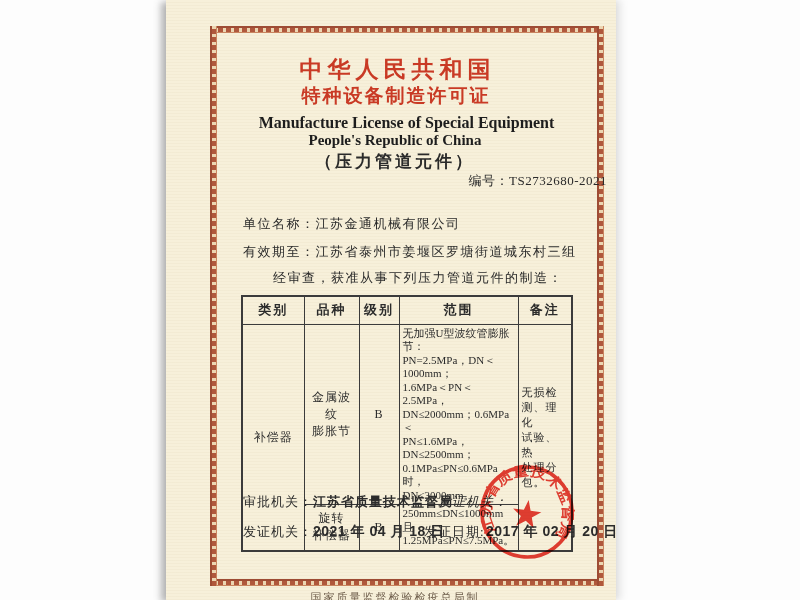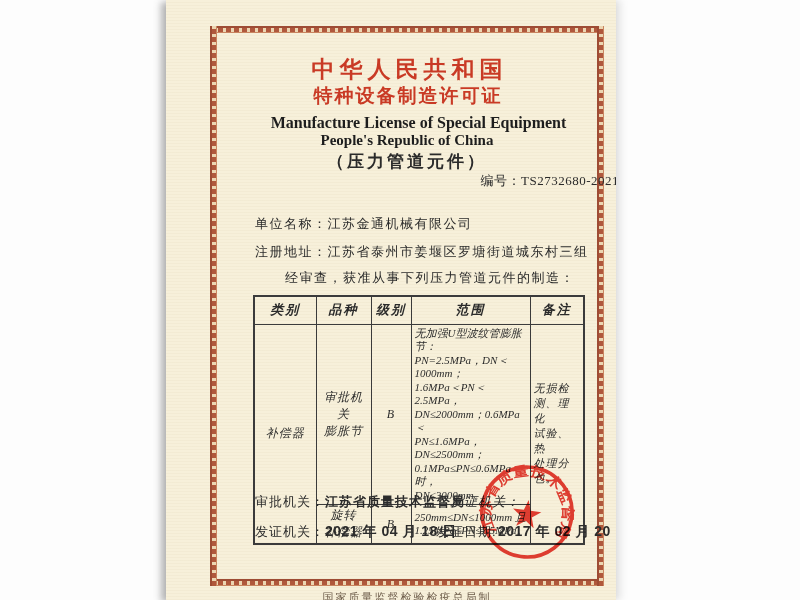--- a/index.html
+++ b/index.html
@@ -17,42 +17,42 @@
   .bstrip { position:absolute; }
   .b-top, .b-bottom { left:0; right:0; height:7px;
     background:repeating-linear-gradient(90deg,#b0583c 0 5px,#ecd6b2 5px 8px);
     box-shadow:inset 0 2px 0 #9e4c34, inset 0 -1px 0 #c98560; }
   .b-top { top:0; } .b-bottom { bottom:0; }
   .b-left, .b-right { top:0; bottom:0; width:7px;
     background:repeating-linear-gradient(0deg,#b0583c 0 5px,#ecd6b2 5px 8px);
     box-shadow:inset 2px 0 0 #9e4c34, inset -1px 0 0 #c98560; }
   .b-left { left:0; } .b-right { right:0; }
 
-  .content { position:absolute; left:44px; top:0; width:425px; height:600px; }
+  .content { position:absolute; left:32px; top:0; width:425px; height:600px; }
   .abs { position:absolute; }
   .ctr { left:0; width:394px; text-align:center; }
 
   .title-cn1 { top:54px; font-family:"Liberation Sans","DejaVu Sans",sans-serif;
     font-weight:bold; font-size:23px; color:#c93a25; letter-spacing:5px; text-indent:5px; }
   .title-cn2 { top:83px; font-family:Liberation Sans, sans-serif;
     font-weight:bold; font-size:19px; color:#c93a25; letter-spacing:2px; text-indent:2px; }
   .title-en1 { top:114px; font-weight:bold; font-size:16px; color:#1d1d1d;padding-left:23px; }
   .title-en2 { top:132px; font-weight:bold; font-size:15px; color:#1d1d1d; }
   .subtitle  { top:150px; font-weight:bold; font-size:17px; color:#2a2a2a; letter-spacing:3px; }
   .license-no { top:172px; right:16px; font-size:13px; color:#2a2a2a; letter-spacing:.5px; }
 
   .info-line { font-size:13px; color:#2b2b2b; letter-spacing:1.5px; }
   .l-company  { left:45px; top:215px; }
   .l-address  { left:45px; top:243px; }
   .l-statement{ left:75px; top:269px; }
 
   table.lic { position:absolute; left:43px; top:295px; width:330px;
     border-collapse:collapse; table-layout:fixed;
     font-size:12px; color:#2b2b2b; }
-  table.lic th, table.lic td { border:1px solid #3b3b3b; padding:2px 3px; vertical-align:middle;font-style:italic; }
+  table.lic th, table.lic td { border:1px solid #3b3b3b; padding:2px 3px; vertical-align:middle; }
   table.lic { border:2px solid #3b3b3b; }
   table.lic th { font-size:13px; font-weight:bold; height:28px; letter-spacing:2px; }
   .col-cat{width:62px;} .col-var{width:55px;} .col-lvl{width:40px;} .col-scope{width:119px;} .col-rem{width:54px;}
   td.c { text-align:center; white-space:pre-line; letter-spacing:1px; }
   td.scope { font-size:11px; line-height:13.5px; white-space:pre-line; letter-spacing:0; padding:3px 4px; }
   td.remark { font-size:11px; line-height:15px; white-space:pre-line; letter-spacing:1px; padding:3px 5px; }
   tr.r1 { height:108px; } tr.r2 { height:33px; }
 
   .footer-line { font-size:13px; color:#2b2b2b; letter-spacing:1px; }
   .f-approval { left:45px; top:493px; }
@@ -90,21 +90,21 @@
       <div class="abs ctr subtitle">（压力管道元件）</div>
 
       <div class="abs license-no">
         <span>编号：</span><span>TS2732680-2021</span>
       </div>
 
       <div class="abs info-line l-company">
         <span>单位名称：</span><span>江苏金通机械有限公司</span>
       </div>
       <div class="abs info-line l-address">
-        <span>注册地址：</span><span>江苏省泰州市姜堰区罗塘街道城东村三组</span>
+        <span>有效期至：</span><span>江苏省泰州市姜堰区罗塘街道城东村三组</span>
       </div>
       <div class="abs info-line l-statement">经审查，获准从事下列压力管道元件的制造：</div>
 
       <table class="lic">
         <colgroup>
           <col class="col-cat">
             <col class="col-var">
             <col class="col-lvl">
             <col class="col-scope">
             <col class="col-rem">
@@ -112,21 +112,21 @@
         <tbody>
             <tr>
           <th>类别</th>
           <th>品种</th>
           <th>级别</th>
           <th>范围</th>
           <th>备注</th>
         </tr>
         <tr class="r1">
           <td class="c" rowspan="2">补偿器</td>
-          <td class="c">审批机关
+          <td class="c">金属波纹
 膨胀节</td>
           <td class="c">B</td>
           <td class="scope">无加强U型波纹管膨胀节：
 PN=2.5MPa，DN＜
 1000mm；
 1.6MPa＜PN＜2.5MPa，
 DN≤2000mm；0.6MPa＜
 PN≤1.6MPa，DN≤2500mm；
 0.1MPa≤PN≤0.6MPa时，
 DN≤3000mm。</td>

